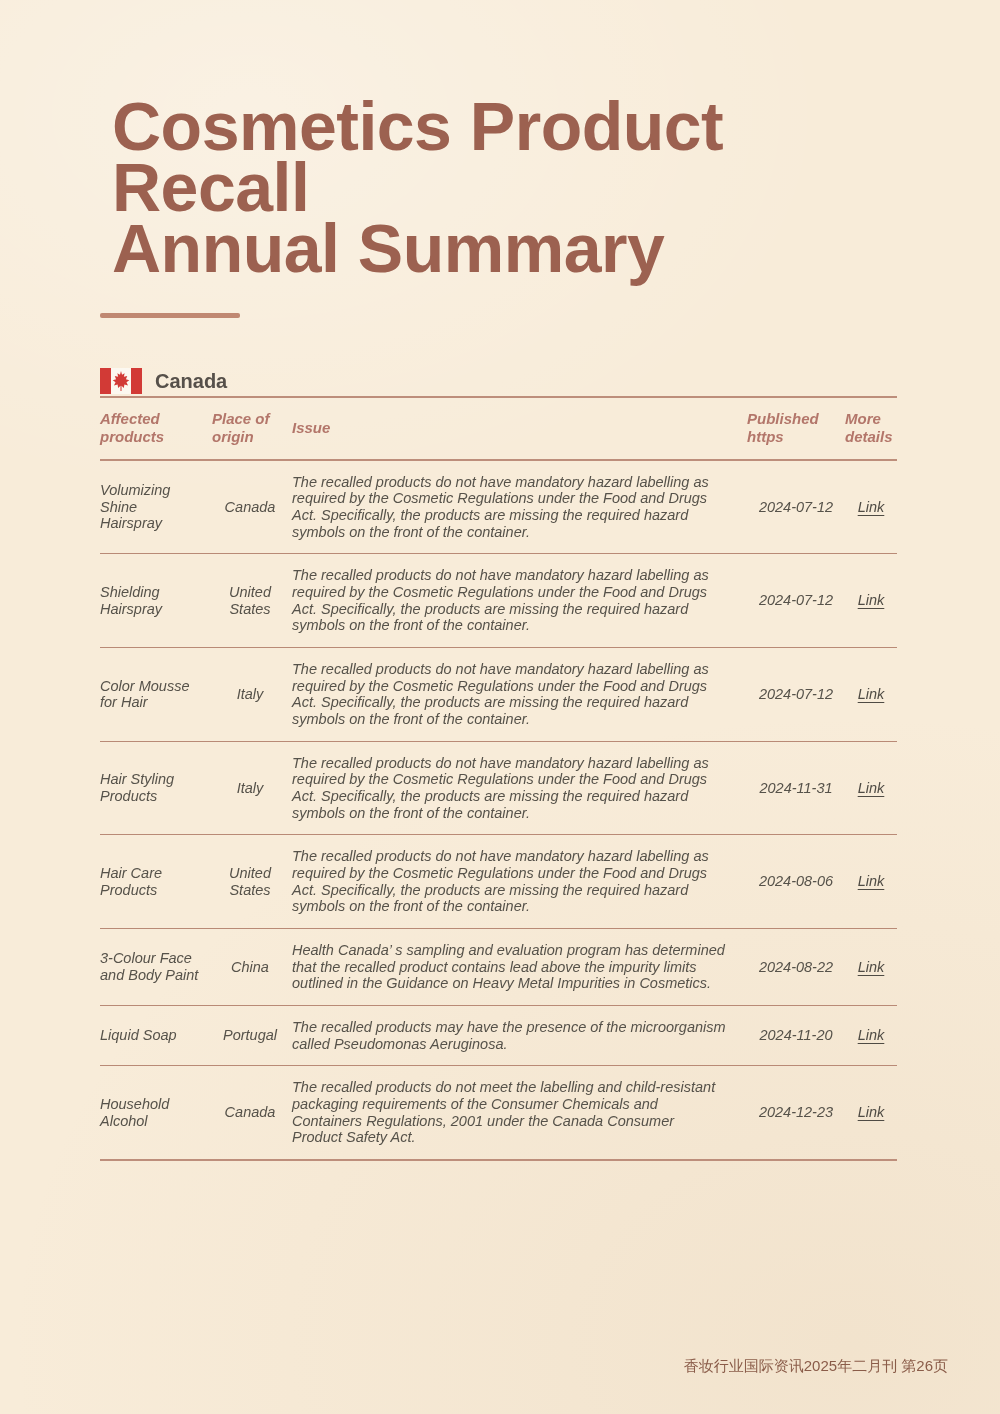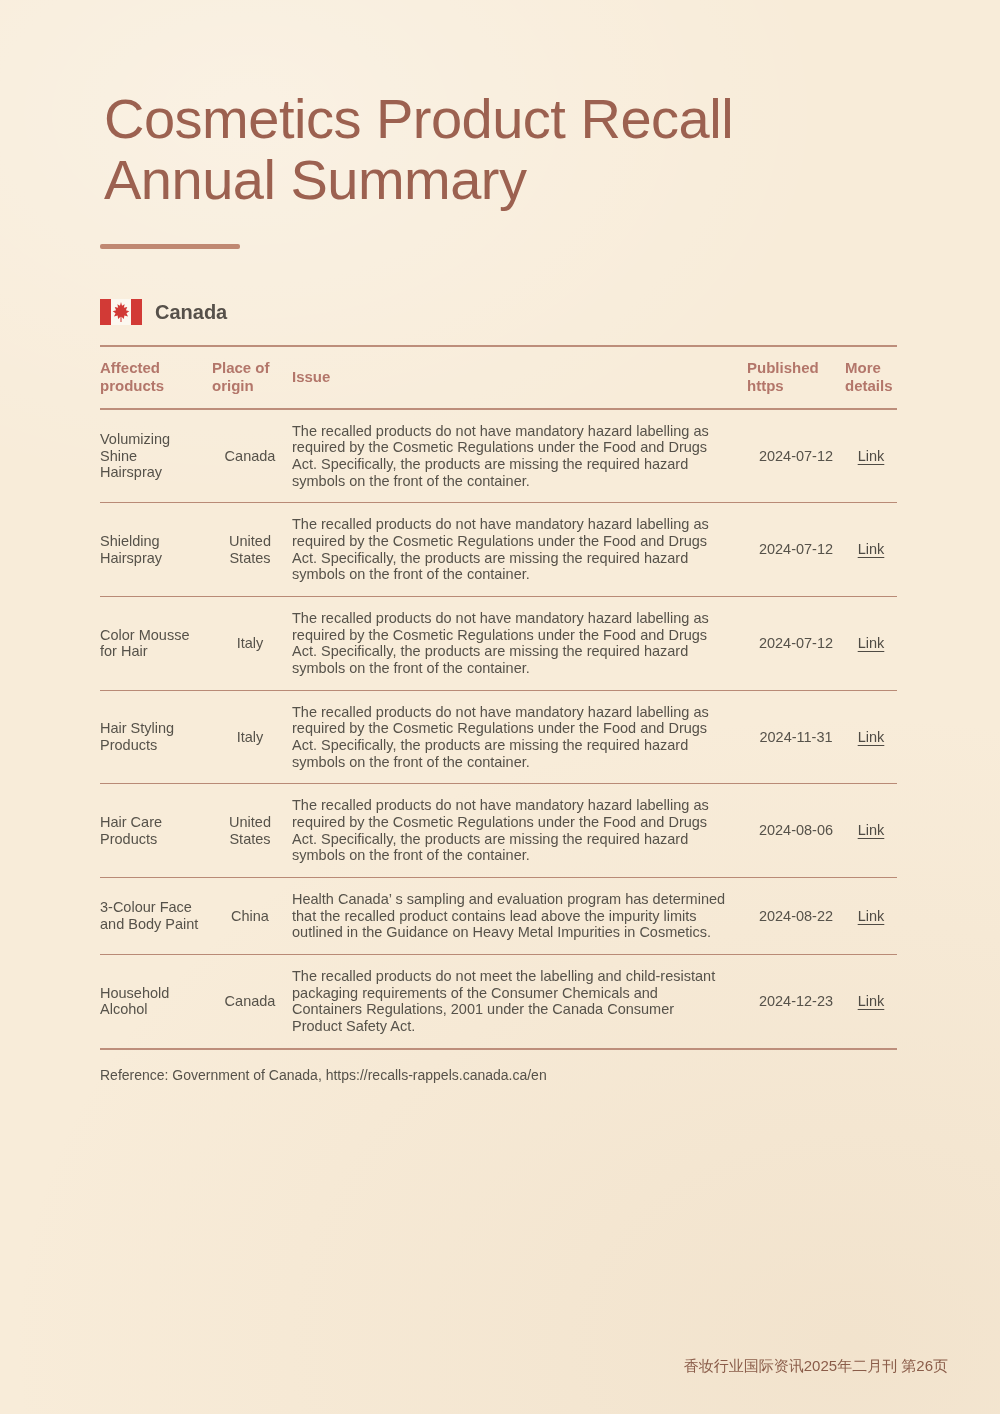--- a/index.html
+++ b/index.html
@@ -16,24 +16,24 @@
       radial-gradient(900px 600px at 25% 8%, rgba(255,255,255,0.28), rgba(255,255,255,0) 65%),
       radial-gradient(1200px 900px at 85% 95%, rgba(214,186,150,0.18), rgba(214,186,150,0) 70%),
       #f8ecd9;
     overflow:hidden;
     box-sizing:border-box;
     padding:84px 100px 0 100px;
     color:#56524a;
   }
   
   h1.title {
-    margin:4px;
-    font-size:56px;
+    margin:12px;
+    font-size:68px;
     line-height:61px;
-    font-weight:normal;
+    font-weight:bold;
     color:#9c6150;
     letter-spacing:-0.5px;
   }
   .title-bar {
     width:140px; height:5px;
     background:#c08872;
     border-radius:2px;
     margin-top:34px;
   }
   
@@ -44,24 +44,25 @@
     margin-top:50px;
   }
   .flag { display:block; }
   .country-label {
     font-size:20px;
     font-weight:bold;
     color:#56504a;
   }
   
   table.recall {
-    margin-top:20px;
+    margin-top:2px;
     width:797px;
     border-collapse:collapse;
     table-layout:fixed;
+    font-style:italic;
   }
   col.c-product { width:112px; }
   col.c-origin  { width:80px;  }
   col.c-issue   { width:455px; }
   col.c-date    { width:98px;  }
   col.c-link    { width:52px;  }
   th {
     color:#b3766a;
     font-size:15px;
     line-height:1.22;
@@ -187,28 +188,34 @@
 
   <tr>
     <td class="product">3-Colour Face and Body Paint</td>
     <td class="origin">China</td>
     <td class="issue">Health Canada’ s sampling and evaluation program has determined that the recalled product contains lead above the impurity limits outlined in the Guidance on Heavy Metal Impurities in Cosmetics.</td>
     <td class="date">2024-08-22</td>
     <td class="details"><a href="#">Link</a></td>
   </tr>
 
 
+  <tr>
+    <td class="product">Liquid Soap</td>
+    <td class="origin">Portugal</td>
+    <td class="issue">The recalled products may have the presence of the microorganism called Pseudomonas Aeruginosa.</td>
+    <td class="date">2024-11-20</td>
+    <td class="details"><a href="#">Link</a></td>
+  </tr>
 
   <tr>
     <td class="product">Household Alcohol</td>
     <td class="origin">Canada</td>
     <td class="issue">The recalled products do not meet the labelling and child-resistant packaging requirements of the Consumer Chemicals and Containers Regulations, 2001 under the Canada Consumer Product Safety Act.</td>
     <td class="date">2024-12-23</td>
     <td class="details"><a href="#">Link</a></td>
   </tr>
 </tbody>
   </table>
 
-  <div class="reference">Reference: Government of Canada, https://recalls-rappels.canada.ca/en</div>
 
   <div class="page-footer">香妆行业国际资讯2025年二月刊 第26页</div>
 
 </div>
 
 </body></html>

